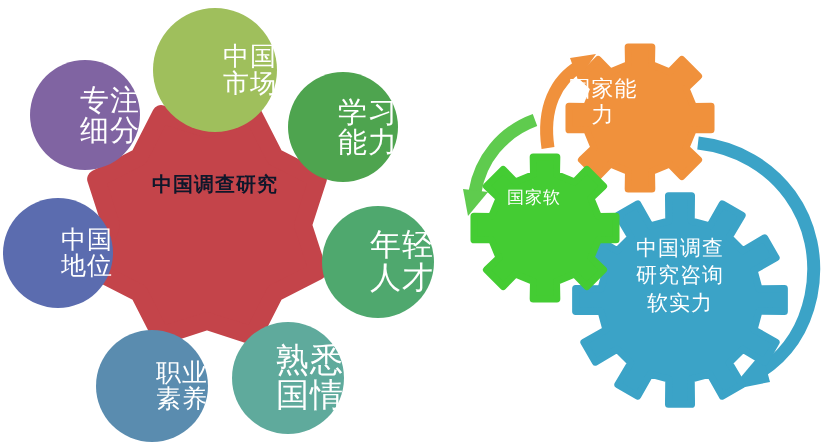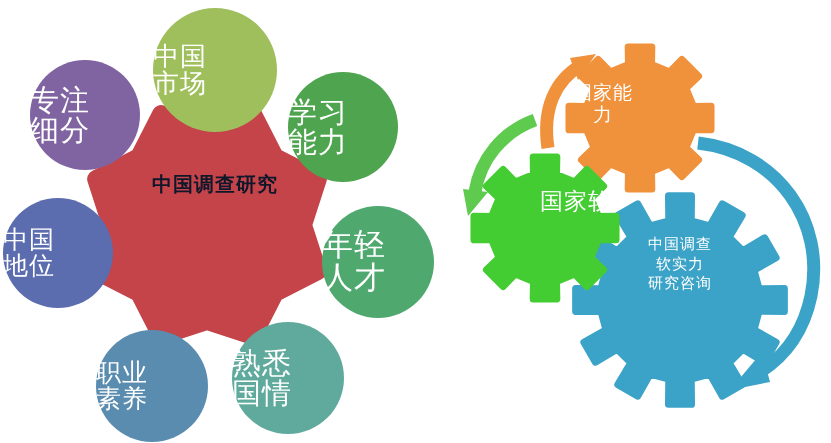--- a/index.html
+++ b/index.html
@@ -12,21 +12,21 @@
   #canvas{position:relative;width:831px;height:443px;}
 
   
   .hub-wrap{position:absolute;left:0;top:0;width:430px;height:443px;}
 
   .petal{
     position:absolute;
     border-radius:50%;
     display:flex;
     align-items:center;
-    justify-content:flex-start;
+    justify-content:flex-end;
     text-align:center;
     color:#ffffff;
     line-height:1.05;
     letter-spacing:1px;
     z-index:3;
   }
   .petal span{display:block;}
 
   .center-label{
     position:absolute;
@@ -49,23 +49,23 @@
     position:absolute;
     color:#ffffff;
     text-align:center;
     z-index:6;
     line-height:1.18;
     letter-spacing:1px;
     pointer-events:none;
   }
   .gear-label span{display:block;white-space:nowrap;}
 
-  #lbl-orange{left:118px;top:82px;width:110px;font-size:19px;}
-  #lbl-green{left:72px;top:188px;width:110px;font-size:23px;text-align:right;}
-  #lbl-blue{left:170px;top:235px;width:160px;font-size:15px;line-height:1.3;font-family:Liberation Serif, serif;}
+  #lbl-orange{left:118px;top:76px;width:110px;font-size:22px;}
+  #lbl-green{left:49px;top:188px;width:110px;font-size:17px;}
+  #lbl-blue{left:170px;top:235px;width:160px;font-size:21px;line-height:1.3;font-family:Liberation Serif, serif;}
   svg{display:block;}
 </style>
 </head>
 <body>
 
 <div id="canvas">
 
   <div class="hub-wrap">
 
     <svg id="hub-svg" width="430" height="443" viewBox="0 0 430 443" style="position:absolute;left:0;top:0;z-index:2;">
@@ -106,21 +106,21 @@
             <span>年轻</span>
             <span>人才</span>
           </div>
         </div>
         <div class="petal" style="left: 96px; top: 330px; width: 112px; height: 112px; background: rgb(90, 140, 175); font-size: 25px;">
           <div>
             <span>职业</span>
             <span>素养</span>
           </div>
         </div>
-        <div class="petal" style="left: 232px; top: 322px; width: 112px; height: 112px; background: rgb(95, 170, 156); font-size: 29px;">
+        <div class="petal" style="left: 232px; top: 322px; width: 112px; height: 112px; background: rgb(95, 170, 156); font-size: 33px;">
           <div>
             <span>熟悉</span>
             <span>国情</span>
           </div>
         </div>
       </div>
   </div>
 
   <div class="gears-wrap">
 
@@ -152,18 +152,18 @@
       <span>国家能</span>
       <span>力</span>
     </div>
 
     <div class="gear-label" id="lbl-green">
       <span>国家软</span>
     </div>
 
     <div class="gear-label" id="lbl-blue">
       <span>中国调查</span>
+      <span>研究咨询</span>
       <span>软实力</span>
-      <span>研究咨询</span>
     </div>
   </div>
 
 </div>
 
 </body></html>

